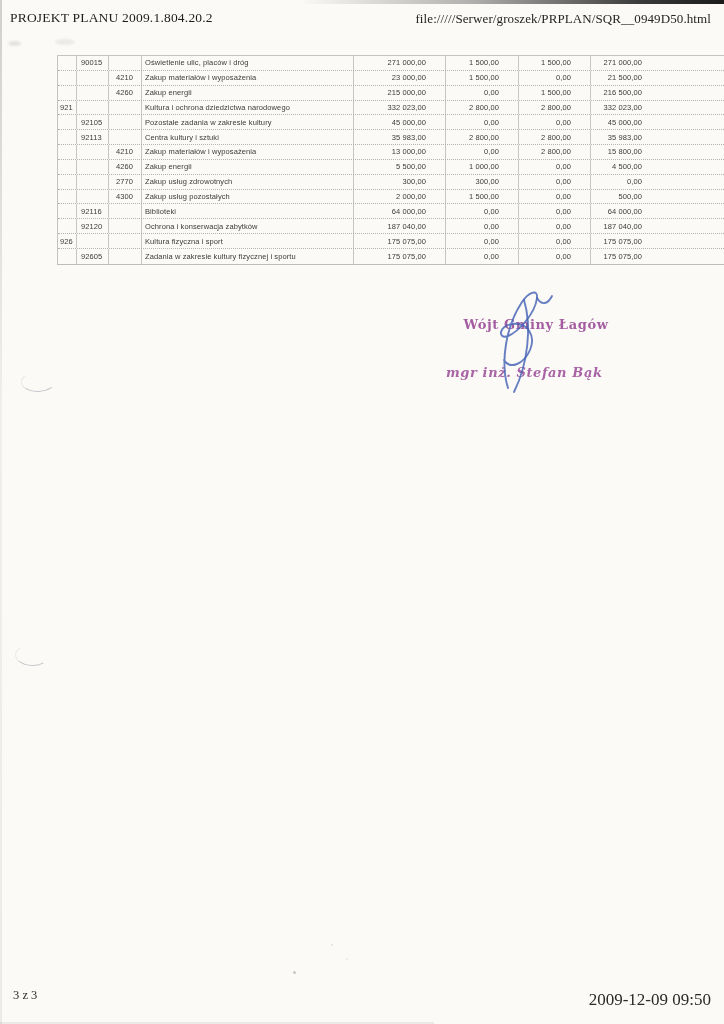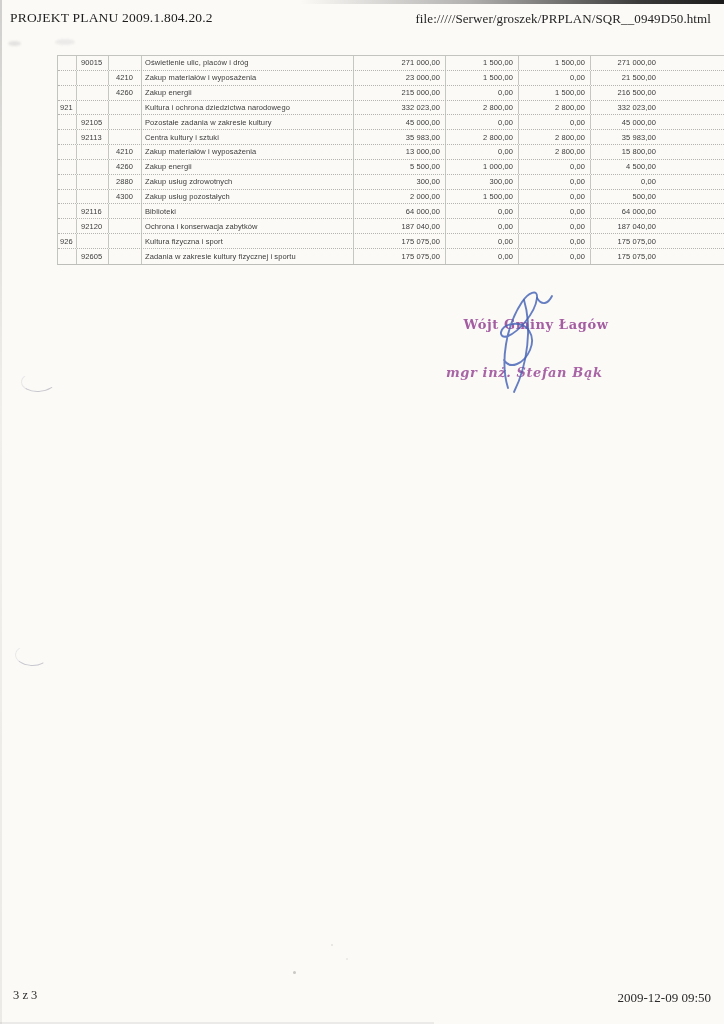--- a/index.html
+++ b/index.html
@@ -44,21 +44,21 @@
   .hdr-url{
     position:absolute;right:13px;top:11px;
     font-size:13px;color:#242424;letter-spacing:.1px;white-space:nowrap;
   }
   .ftr-page{
     position:absolute;left:13px;top:988px;
     font-size:12.5px;color:#2a2a2a;
   }
   .ftr-date{
     position:absolute;right:13px;top:990px;
-    font-size:13px;color:#2a2a2a;
+    font-size:17px;color:#2a2a2a;
   }
 
   
   .budget-table{
     position:absolute;left:57px;top:55px;width:694px;
     border:1px solid #c3c3bf;border-bottom-color:#bdbdb9;
     box-sizing:border-box;
     font-family:"Liberation Sans", sans-serif;
     font-size:7.5px;color:#3b3b3b;letter-spacing:.1px;
   }
@@ -72,21 +72,21 @@
   .t-row > .c{
     border-right:1px solid #c6c6c2;
     display:flex;align-items:center;overflow:hidden;white-space:nowrap;
     box-sizing:border-box;
   }
   .t-row > .c:last-child{border-right:none;}
   .c.col-dzial{padding-left:2px;}
   .c.col-rozdzial{padding-left:4px;}
   .c.col-paragraf{justify-content:flex-end;padding-right:8px;}
   .c.col-name{padding-left:3px;}
-  .c.num{justify-content:flex-end;padding-right:5px;}
+  .c.num{justify-content:flex-end;padding-right:19px;}
   
   .t-row{grid-template-columns:19px 32px 33px 212px 92px 73px 72px 70px;}
 
   
   .stamp-line-1{
     position:absolute;left:446px;top:317px;width:180px;
     font-family:"DejaVu Serif", serif;font-weight:600;
     font-size:13px;letter-spacing:.6px;color:var(--stamp,#9d509a);
     opacity:.92;
     text-align:center;
@@ -198,21 +198,21 @@
     <div class="c col-paragraf">4260</div>
     <div class="c col-name">Zakup energii</div>
     <div class="c num">5 500,00</div>
     <div class="c num">1 000,00</div>
     <div class="c num">0,00</div>
     <div class="c num">4 500,00</div>
   </div>
     <div class="t-row">
     <div class="c col-dzial"></div>
     <div class="c col-rozdzial"></div>
-    <div class="c col-paragraf">2880</div>
+    <div class="c col-paragraf">2770</div>
     <div class="c col-name">Zakup usług zdrowotnych</div>
     <div class="c num">300,00</div>
     <div class="c num">300,00</div>
     <div class="c num">0,00</div>
     <div class="c num">0,00</div>
   </div>
     <div class="t-row">
     <div class="c col-dzial"></div>
     <div class="c col-rozdzial"></div>
     <div class="c col-paragraf">4300</div>

